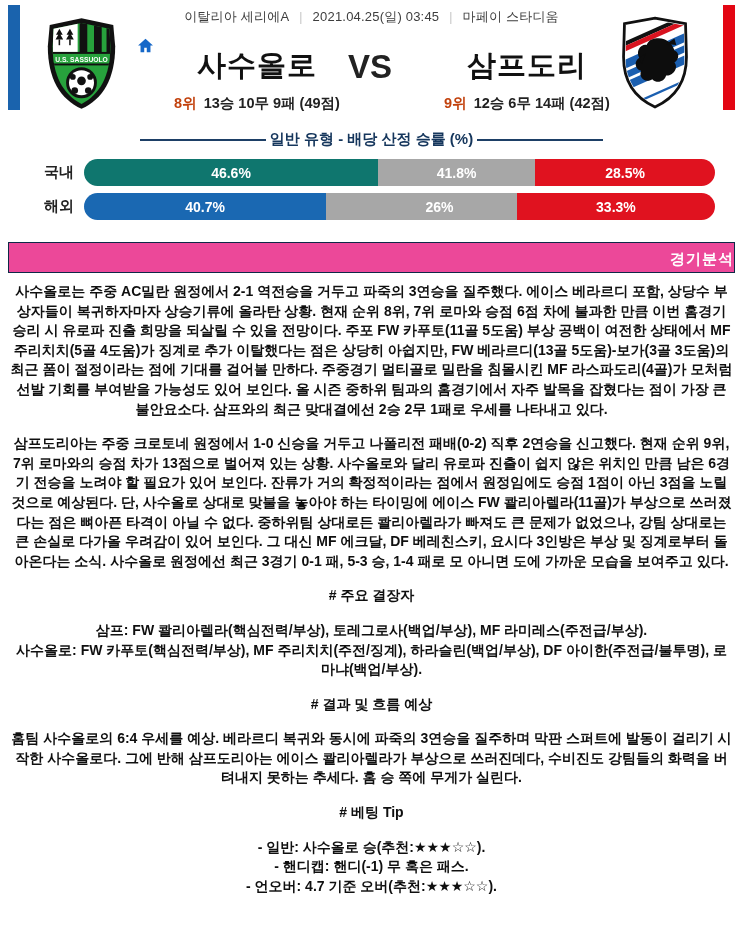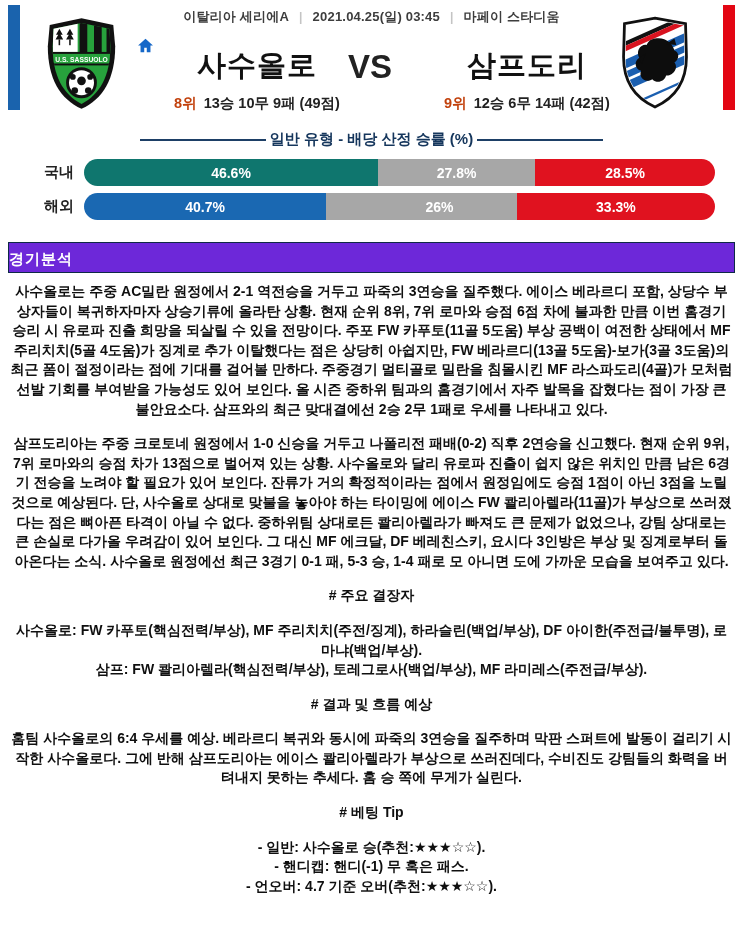--- a/index.html
+++ b/index.html
@@ -10,21 +10,21 @@
   }
   .page{position:relative;width:743px;height:947px;}
 
   
   .header-wrap{position:relative;height:118px;}
   .edge-bar{position:absolute;top:5px;width:12px;height:105px;}
   .edge-bar.left{left:8px;background:#1a63ad;}
   .edge-bar.right{right:8px;background:#e30613;}
   .top-info{
     position:absolute;top:8px;left:0;right:0;text-align:center;
-    font-size:13px;color:#3d3d3d;letter-spacing:0.2px;font-weight:bold;
+    font-size:13px;color:#3d3d3d;letter-spacing:0.2px;
   }
   .top-info .sep{color:#c4c4c4;margin:0 10px;font-size:12px;}
   .logo{position:absolute;}
   .logo.home{left:43px;top:17px;width:77px;height:93px;}
   .logo.away{left:618px;top:15px;width:74px;height:95px;}
   .home-indicator{position:absolute;left:137px;top:37px;width:17px;height:17px;}
   .team-block{position:absolute;top:46px;width:170px;text-align:center;}
   .team-block.home{left:160px;margin-left:12px;}
   .team-block.away{left:442px;}
   .team-name{font-size:29px;font-weight:bold;color:#111;letter-spacing:1px;}
@@ -43,22 +43,22 @@
   .odds-cat{width:40px;font-size:15px;font-weight:bold;color:#222;flex:0 0 40px;}
   .odds-bar{flex:1;display:flex;height:27px;border-radius:14px;overflow:hidden;}
   .odds-seg{
     display:flex;align-items:center;justify-content:center;
     color:#fff;font-size:14px;font-weight:bold;white-space:nowrap;
   }
 
   
   .analysis-header{
     margin:22px 8px 0 8px;height:31px;line-height:31px;
-    background:#6d28d9;border:1px solid #0e2947;box-sizing:border-box;
-    text-align:left;color:#fff;font-size:15px;font-weight:bold;letter-spacing:1px;
+    background:#ec4899;border:1px solid #0e2947;box-sizing:border-box;
+    text-align:right;color:#fff;font-size:15px;font-weight:bold;letter-spacing:1px;
   }
   .analysis-body{
     margin-top:9px;padding:0 10px;text-align:center;
     font-size:14px;line-height:1.4;font-weight:bold;color:#0f0f0f;
     word-break:break-all;
   }
   .analysis-body p{margin:0 0 15px 0;}
   .sec-heading{margin:0;}
   .sec p.sec-line{margin:0;}
   .sec{margin:0 0 15px 0;}
@@ -149,21 +149,21 @@
     <div class="odds-title-row">
       <span class="hline"></span>
       <span class="odds-title">일반 유형 - 배당 산정 승률 (%)</span>
       <span class="hline"></span>
     </div>
     <div class="odds-rows">
         <div class="odds-row">
           <div class="odds-cat">국내</div>
           <div class="odds-bar">
             <div class="odds-seg" style="width: 46.6%; background: #0f766e; text-align: right;">46.6%</div>
-            <div class="odds-seg" style="width: 24.9%; background: rgb(167, 167, 167);">27.8%</div>
+            <div class="odds-seg" style="width: 24.9%; background: rgb(167, 167, 167);">41.8%</div>
             <div class="odds-seg" style="width: 28.5%; background: rgb(224, 18, 31);">28.5%</div>
           </div>
         </div>
         <div class="odds-row">
           <div class="odds-cat">해외</div>
           <div class="odds-bar">
             <div class="odds-seg" style="width: 40.7%; background: rgb(26, 104, 178);">40.7%</div>
             <div class="odds-seg" style="width: 26%; background: rgb(167, 167, 167); padding-left: 36px;">26%</div>
             <div class="odds-seg" style="width: 33.3%; background: rgb(224, 18, 31);">33.3%</div>
           </div>
@@ -172,22 +172,22 @@
   </div>
 
   <div class="analysis-header">경기분석</div>
 
   <div class="analysis-body">
     <p>사수올로는 주중 AC밀란 원정에서 2-1 역전승을 거두고 파죽의 3연승을 질주했다. 에이스 베라르디 포함, 상당수 부상자들이 복귀하자마자 상승기류에 올라탄 상황. 현재 순위 8위, 7위 로마와 승점 6점 차에 불과한 만큼 이번 홈경기 승리 시 유로파 진출 희망을 되살릴 수 있을 전망이다. 주포 FW 카푸토(11골 5도움) 부상 공백이 여전한 상태에서 MF 주리치치(5골 4도움)가 징계로 추가 이탈했다는 점은 상당히 아쉽지만, FW 베라르디(13골 5도움)-보가(3골 3도움)의 최근 폼이 절정이라는 점에 기대를 걸어볼 만하다. 주중경기 멀티골로 밀란을 침몰시킨 MF 라스파도리(4골)가 모처럼 선발 기회를 부여받을 가능성도 있어 보인다. 올 시즌 중하위 팀과의 홈경기에서 자주 발목을 잡혔다는 점이 가장 큰 불안요소다. 삼프와의 최근 맞대결에선 2승 2무 1패로 우세를 나타내고 있다.</p>
     <p>삼프도리아는 주중 크로토네 원정에서 1-0 신승을 거두고 나폴리전 패배(0-2) 직후 2연승을 신고했다. 현재 순위 9위, 7위 로마와의 승점 차가 13점으로 벌어져 있는 상황. 사수올로와 달리 유로파 진출이 쉽지 않은 위치인 만큼 남은 6경기 전승을 노려야 할 필요가 있어 보인다. 잔류가 거의 확정적이라는 점에서 원정임에도 승점 1점이 아닌 3점을 노릴 것으로 예상된다. 단, 사수올로 상대로 맞불을 놓아야 하는 타이밍에 에이스 FW 콸리아렐라(11골)가 부상으로 쓰러졌다는 점은 뼈아픈 타격이 아닐 수 없다. 중하위팀 상대로든 콸리아렐라가 빠져도 큰 문제가 없었으나, 강팀 상대로는 큰 손실로 다가올 우려감이 있어 보인다. 그 대신 MF 에크달, DF 베레친스키, 요시다 3인방은 부상 및 징계로부터 돌아온다는 소식. 사수올로 원정에선 최근 3경기 0-1 패, 5-3 승, 1-4 패로 모 아니면 도에 가까운 모습을 보여주고 있다.</p>
 
     <div class="sec">
       <p class="sec-heading"># 주요 결장자</p>
+      <p class="sec-line">삼프: FW 콸리아렐라(핵심전력/부상), 토레그로사(백업/부상), MF 라미레스(주전급/부상).</p>
       <p class="sec-line">사수올로: FW 카푸토(핵심전력/부상), MF 주리치치(주전/징계), 하라슬린(백업/부상), DF 아이한(주전급/불투명), 로마냐(백업/부상).</p>
-      <p class="sec-line">삼프: FW 콸리아렐라(핵심전력/부상), 토레그로사(백업/부상), MF 라미레스(주전급/부상).</p>
     </div>
 
     <div class="sec">
       <p class="sec-heading"># 결과 및 흐름 예상</p>
       <p class="sec-line">홈팀 사수올로의 6:4 우세를 예상. 베라르디 복귀와 동시에 파죽의 3연승을 질주하며 막판 스퍼트에 발동이 걸리기 시작한 사수올로다. 그에 반해 삼프도리아는 에이스 콸리아렐라가 부상으로 쓰러진데다, 수비진도 강팀들의 화력을 버텨내지 못하는 추세다. 홈 승 쪽에 무게가 실린다.</p>
     </div>
 
     <div class="sec">
       <p class="sec-heading"># 베팅 Tip</p>
       <p class="sec-line">- 일반: 사수올로 승(추천:★★★☆☆).</p>

